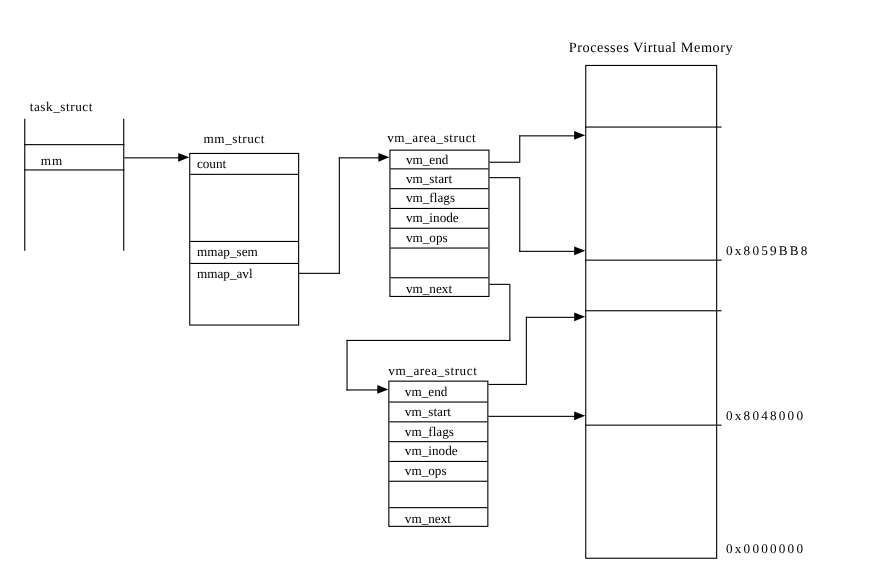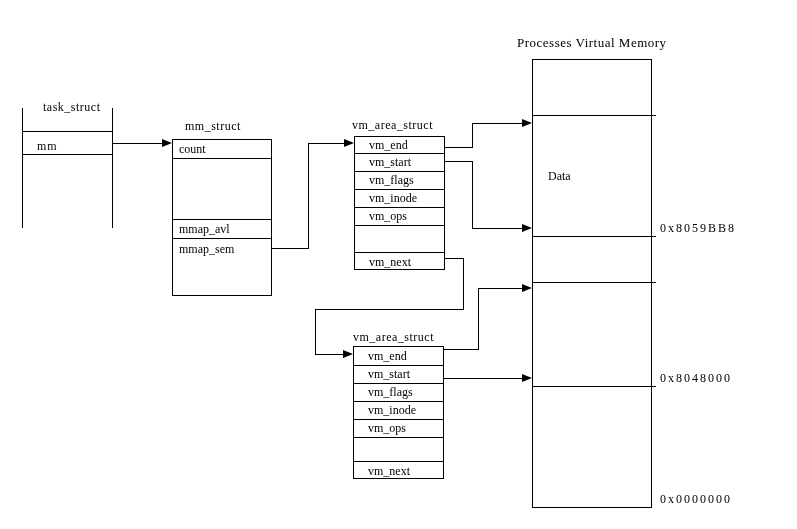--- a/index.html
+++ b/index.html
@@ -70,45 +70,45 @@
     display: flex;
     align-items: flex-end;
     letter-spacing: 1px;
   }
 </style>
 </head>
 <body>
 
 <div id="canvas">
 
-  <div class="struct-title" style="left:27px; top:100px;margin-left:16px;">task_struct</div>
+  <div class="struct-title" style="left:27px; top:90px;">task_struct</div>
   <div class="vline" style="left:22px; top:108px; height:120px;"></div>
   <div class="vline" style="left:112px; top:108px; height:120px;"></div>
   <div class="hline" style="left:22px; top:131px; width:91px;"></div>
   <div class="hline" style="left:22px; top:154px; width:91px;"></div>
   <div class="task-field" style="left:37px; top:132px; height:22px;">
     <span class="cell-label">mm</span>
   </div>
 
   <div class="hline" style="left:113px; top:143px; width:50px;"></div>
   <div class="arrow-right" style="left:162px; top:139px;"></div>
 
   <div class="struct-title" style="left:185px; top:119px;">mm_struct</div>
   <div class="struct-box mm-rows" style="left:172px; top:139px; width:100px; height:157px;">
     <div class="row" style="height:19px;">
       <span class="cell-label">count</span>
     </div>
     <div class="row" style="height:61px;">
       <span class="cell-label"></span>
     </div>
+    <div class="row" style="height:20px;">
+      <span class="cell-label">mmap_sem</span>
+    </div>
     <div class="row" style="height:19px;">
       <span class="cell-label">mmap_avl</span>
-    </div>
-    <div class="row" style="height:20px;">
-      <span class="cell-label">mmap_sem</span>
     </div>
   </div>
 
   <div class="hline" style="left:271px; top:248px; width:38px;"></div>
   <div class="vline" style="left:308px; top:143px; height:106px;"></div>
   <div class="hline" style="left:308px; top:143px; width:37px;"></div>
   <div class="arrow-right" style="left:344px; top:139px;"></div>
 
   <div class="struct-title" style="left:352px; top:118px;">vm_area_struct</div>
   <div class="struct-box vm-rows" style="left:354px; top:136px; width:91px; height:134px;">
@@ -181,23 +181,20 @@
   <div class="vline" style="left:478px; top:288px; height:62px;"></div>
   <div class="hline" style="left:478px; top:288px; width:45px;"></div>
   <div class="arrow-right" style="left:522px; top:284px;"></div>
 
   <div class="hline" style="left:444px; top:378px; width:79px;"></div>
   <div class="arrow-right" style="left:522px; top:374px;"></div>
 
   <div class="struct-title" style="left:517px; top:35px; font-size:13px;">Processes Virtual Memory</div>
 
   <div class="memory-box" style="left:532px; top:59px; width:120px; height:449px;">
-    <div class="region-label" style="top:56px; height:121px;">
-      <span>Data</span>
-    </div>
   </div>
 
   <div class="hline" style="left:532px; top:115px; width:124px;"></div>
   <div class="hline" style="left:532px; top:236px; width:124px;"></div>
   <div class="hline" style="left:532px; top:282px; width:124px;"></div>
   <div class="hline" style="left:532px; top:386px; width:124px;"></div>
 
   <div class="address" style="left:660px; top:221px;">0x8059BB8</div>
   <div class="address" style="left:660px; top:371px;">0x8048000</div>
   <div class="address" style="left:660px; top:492px;">0x0000000</div>

